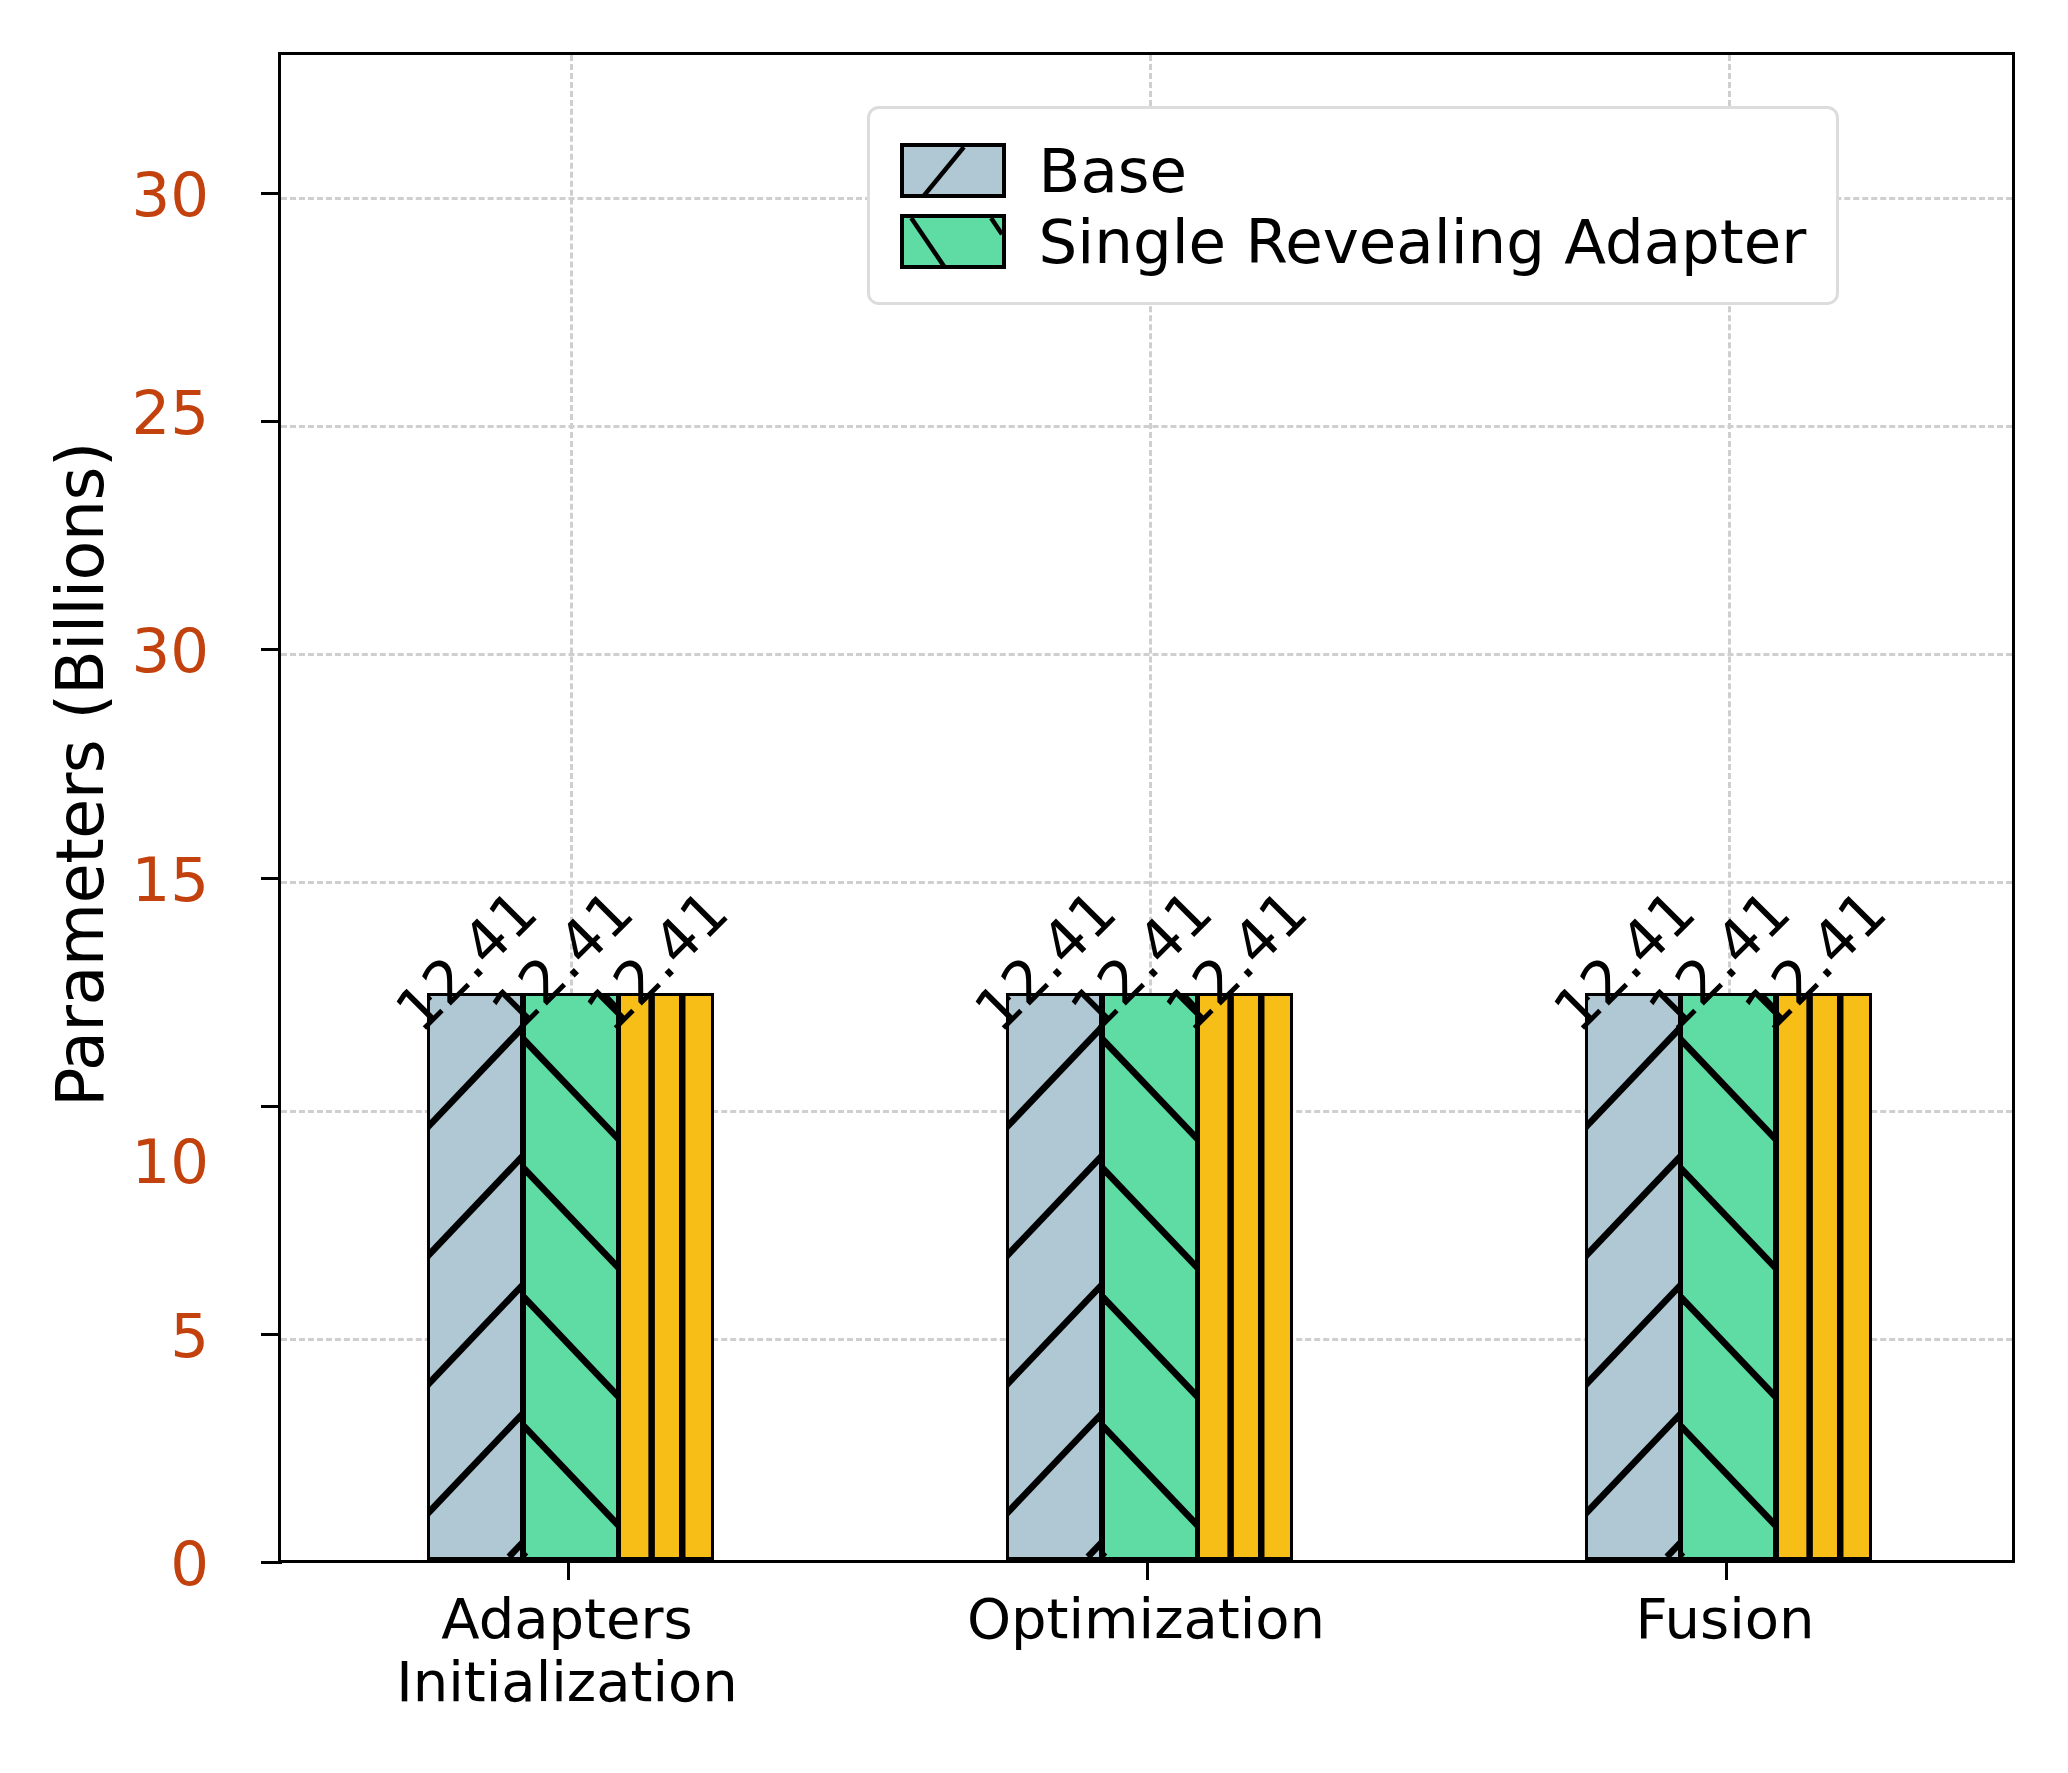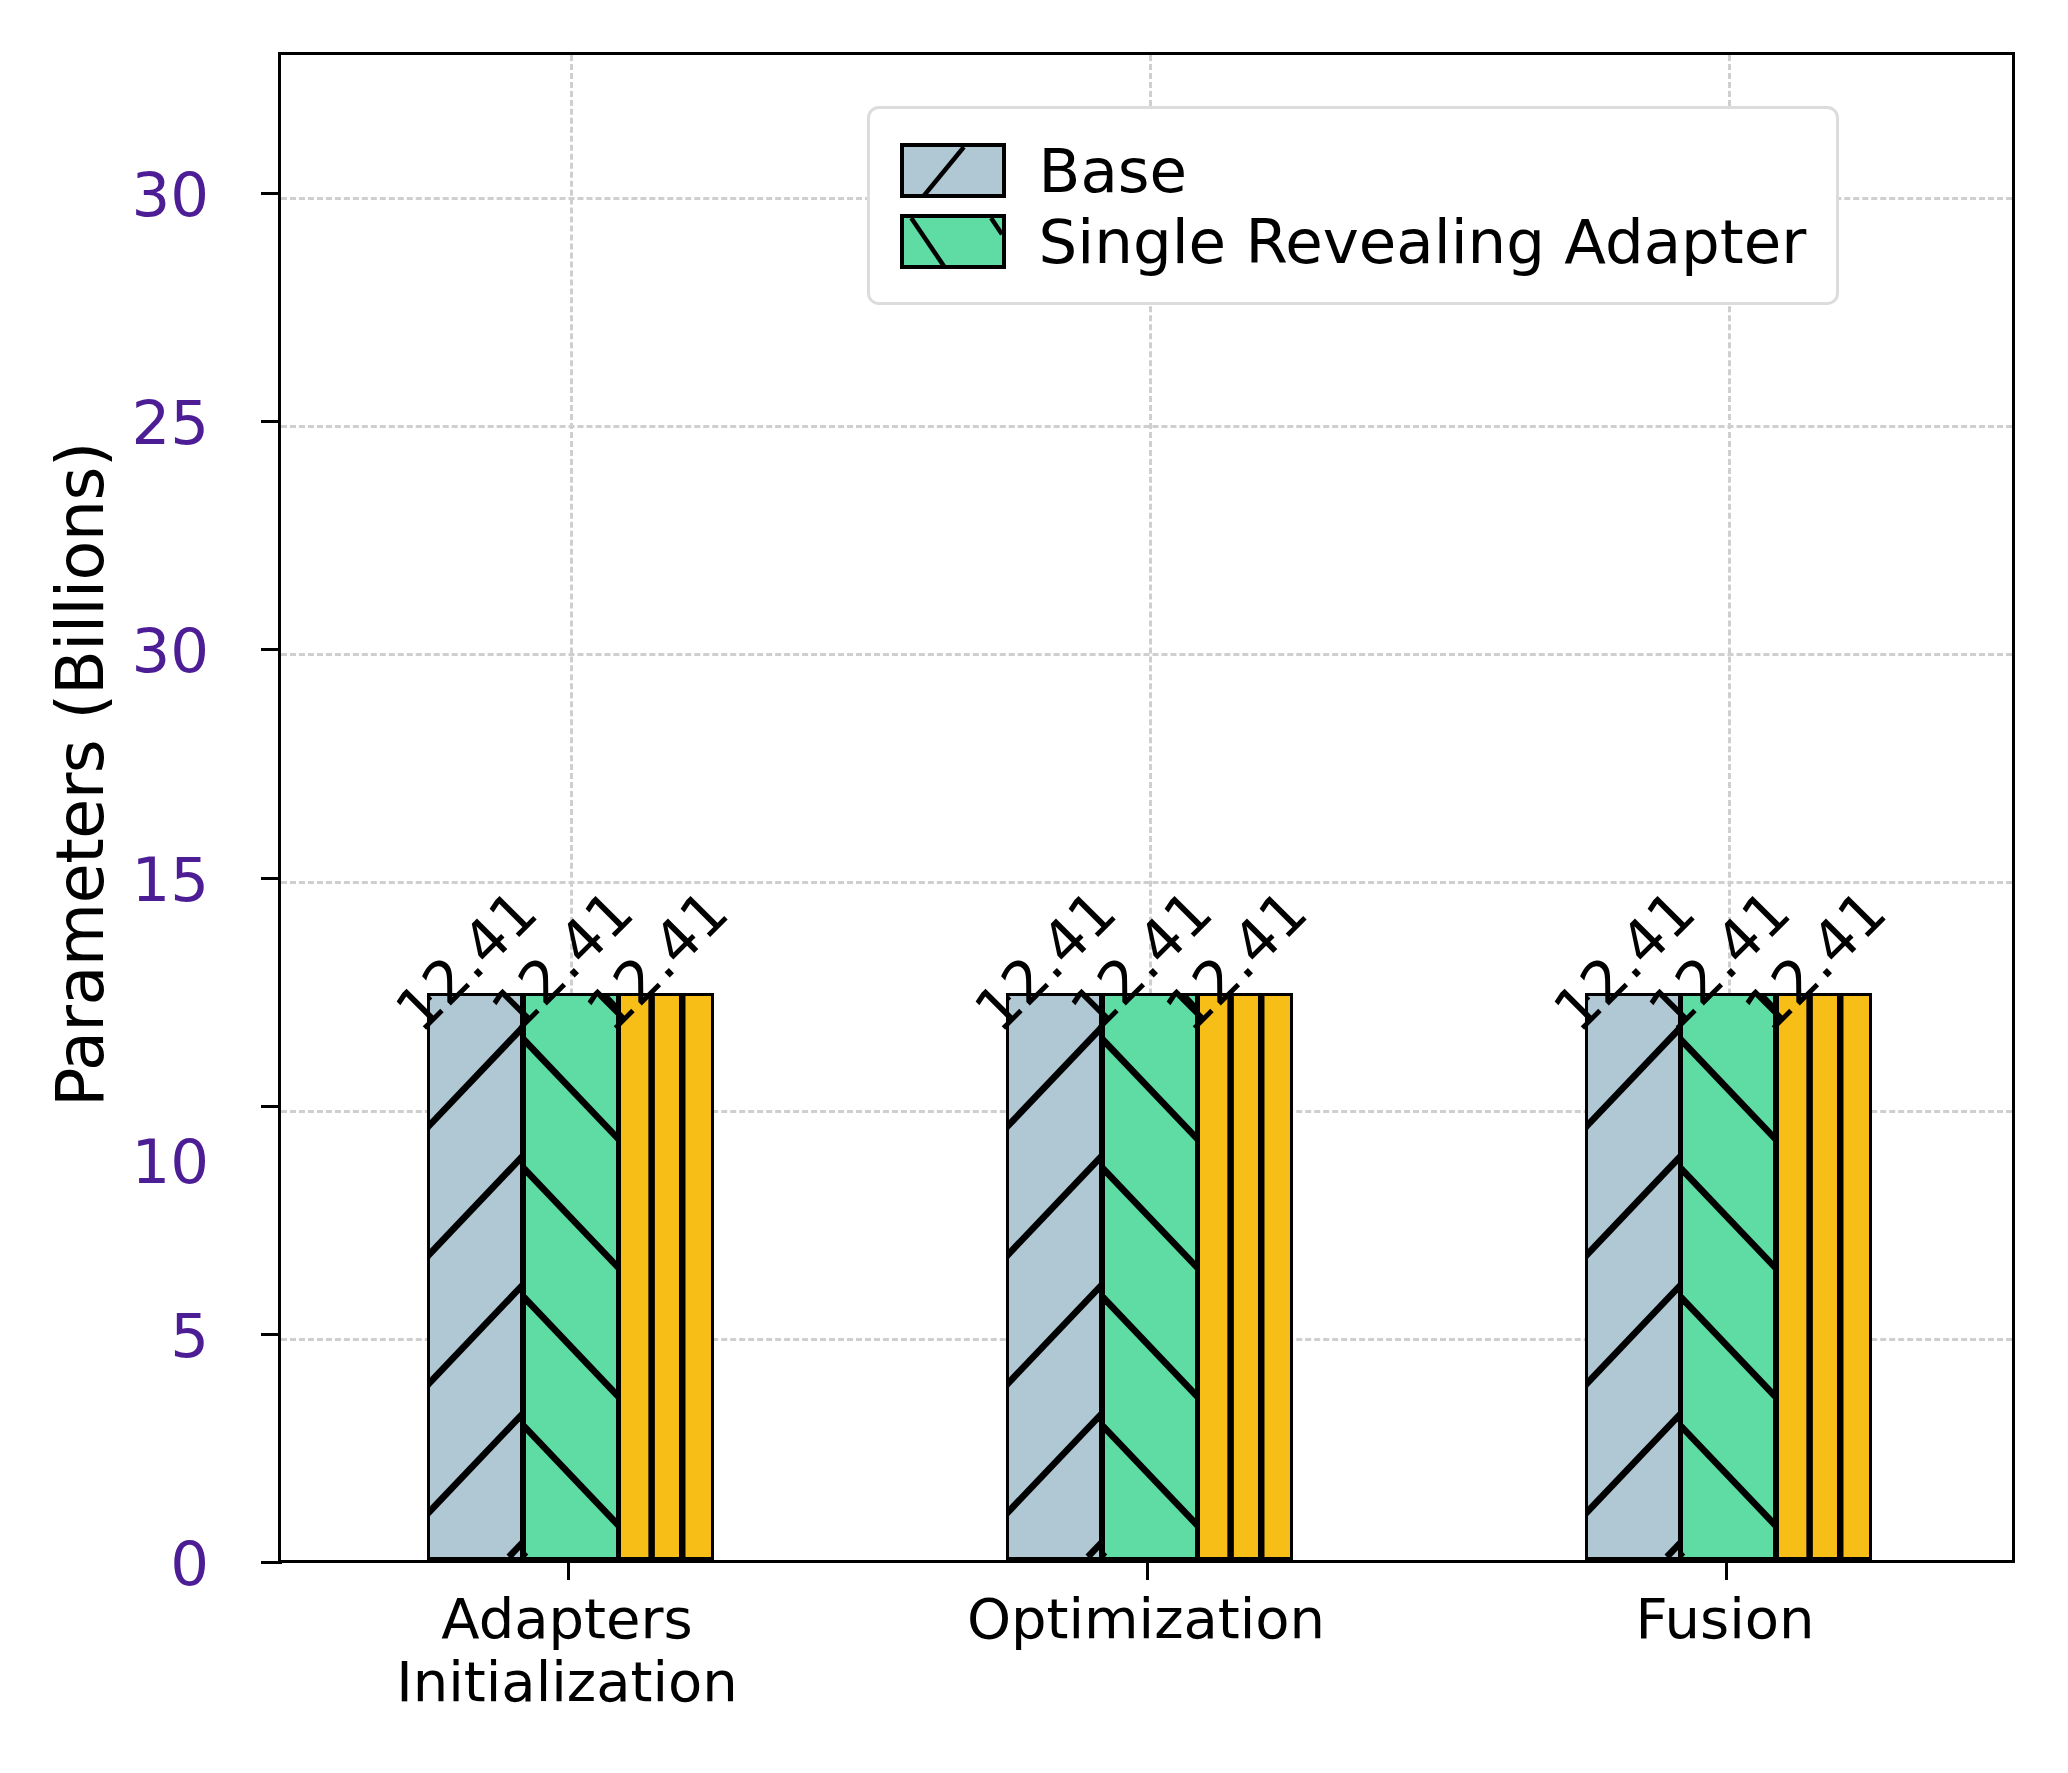--- a/index.html
+++ b/index.html
@@ -67,21 +67,21 @@
     border-left: 3.9px dashed #cfcfcf;
   }
 
   
   .ytick {
     position: absolute;
     left: 0;
     width: 242px;
     text-align: right;
     font-size: 61px;
-    color: #4c1d95;
+    color: #c2410c;
     transform: translateY(-50%);
     padding-right: 33px;
     box-sizing: border-box;
   }
   .ytick-mark {
     position: absolute;
     left: 261px;
     width: 20.7px;
     height: 0;
     border-top: 3.9px solid #000;
@@ -181,21 +181,21 @@
       <div class="ytick" style="top: 1563px;">0</div>
       <div class="ytick-mark" style="top: 1563px;"></div>
       <div class="ytick" style="top: 1335px;">5</div>
       <div class="ytick-mark" style="top: 1335px;"></div>
       <div class="ytick" style="top: 1161px;">10</div>
       <div class="ytick-mark" style="top: 1107px;"></div>
       <div class="ytick" style="top: 879px; padding-left: 44px;">15</div>
       <div class="ytick-mark" style="top: 879px;"></div>
       <div class="ytick" style="top: 650px;">30</div>
       <div class="ytick-mark" style="top: 650px;"></div>
-      <div class="ytick" style="top: 422px;">25</div>
+      <div class="ytick" style="top: 412px;">25</div>
       <div class="ytick-mark" style="top: 422px;"></div>
       <div class="ytick" style="top: 194px;">30</div>
       <div class="ytick-mark" style="top: 194px;"></div>
     </div>
 
   <div id="xtick-layer">
       <div class="xtick-mark" style="left: 567px;"></div>
       <div class="xtick" style="left: 567px;">
         <div>Adapters</div>
         <div>Initialization</div>

